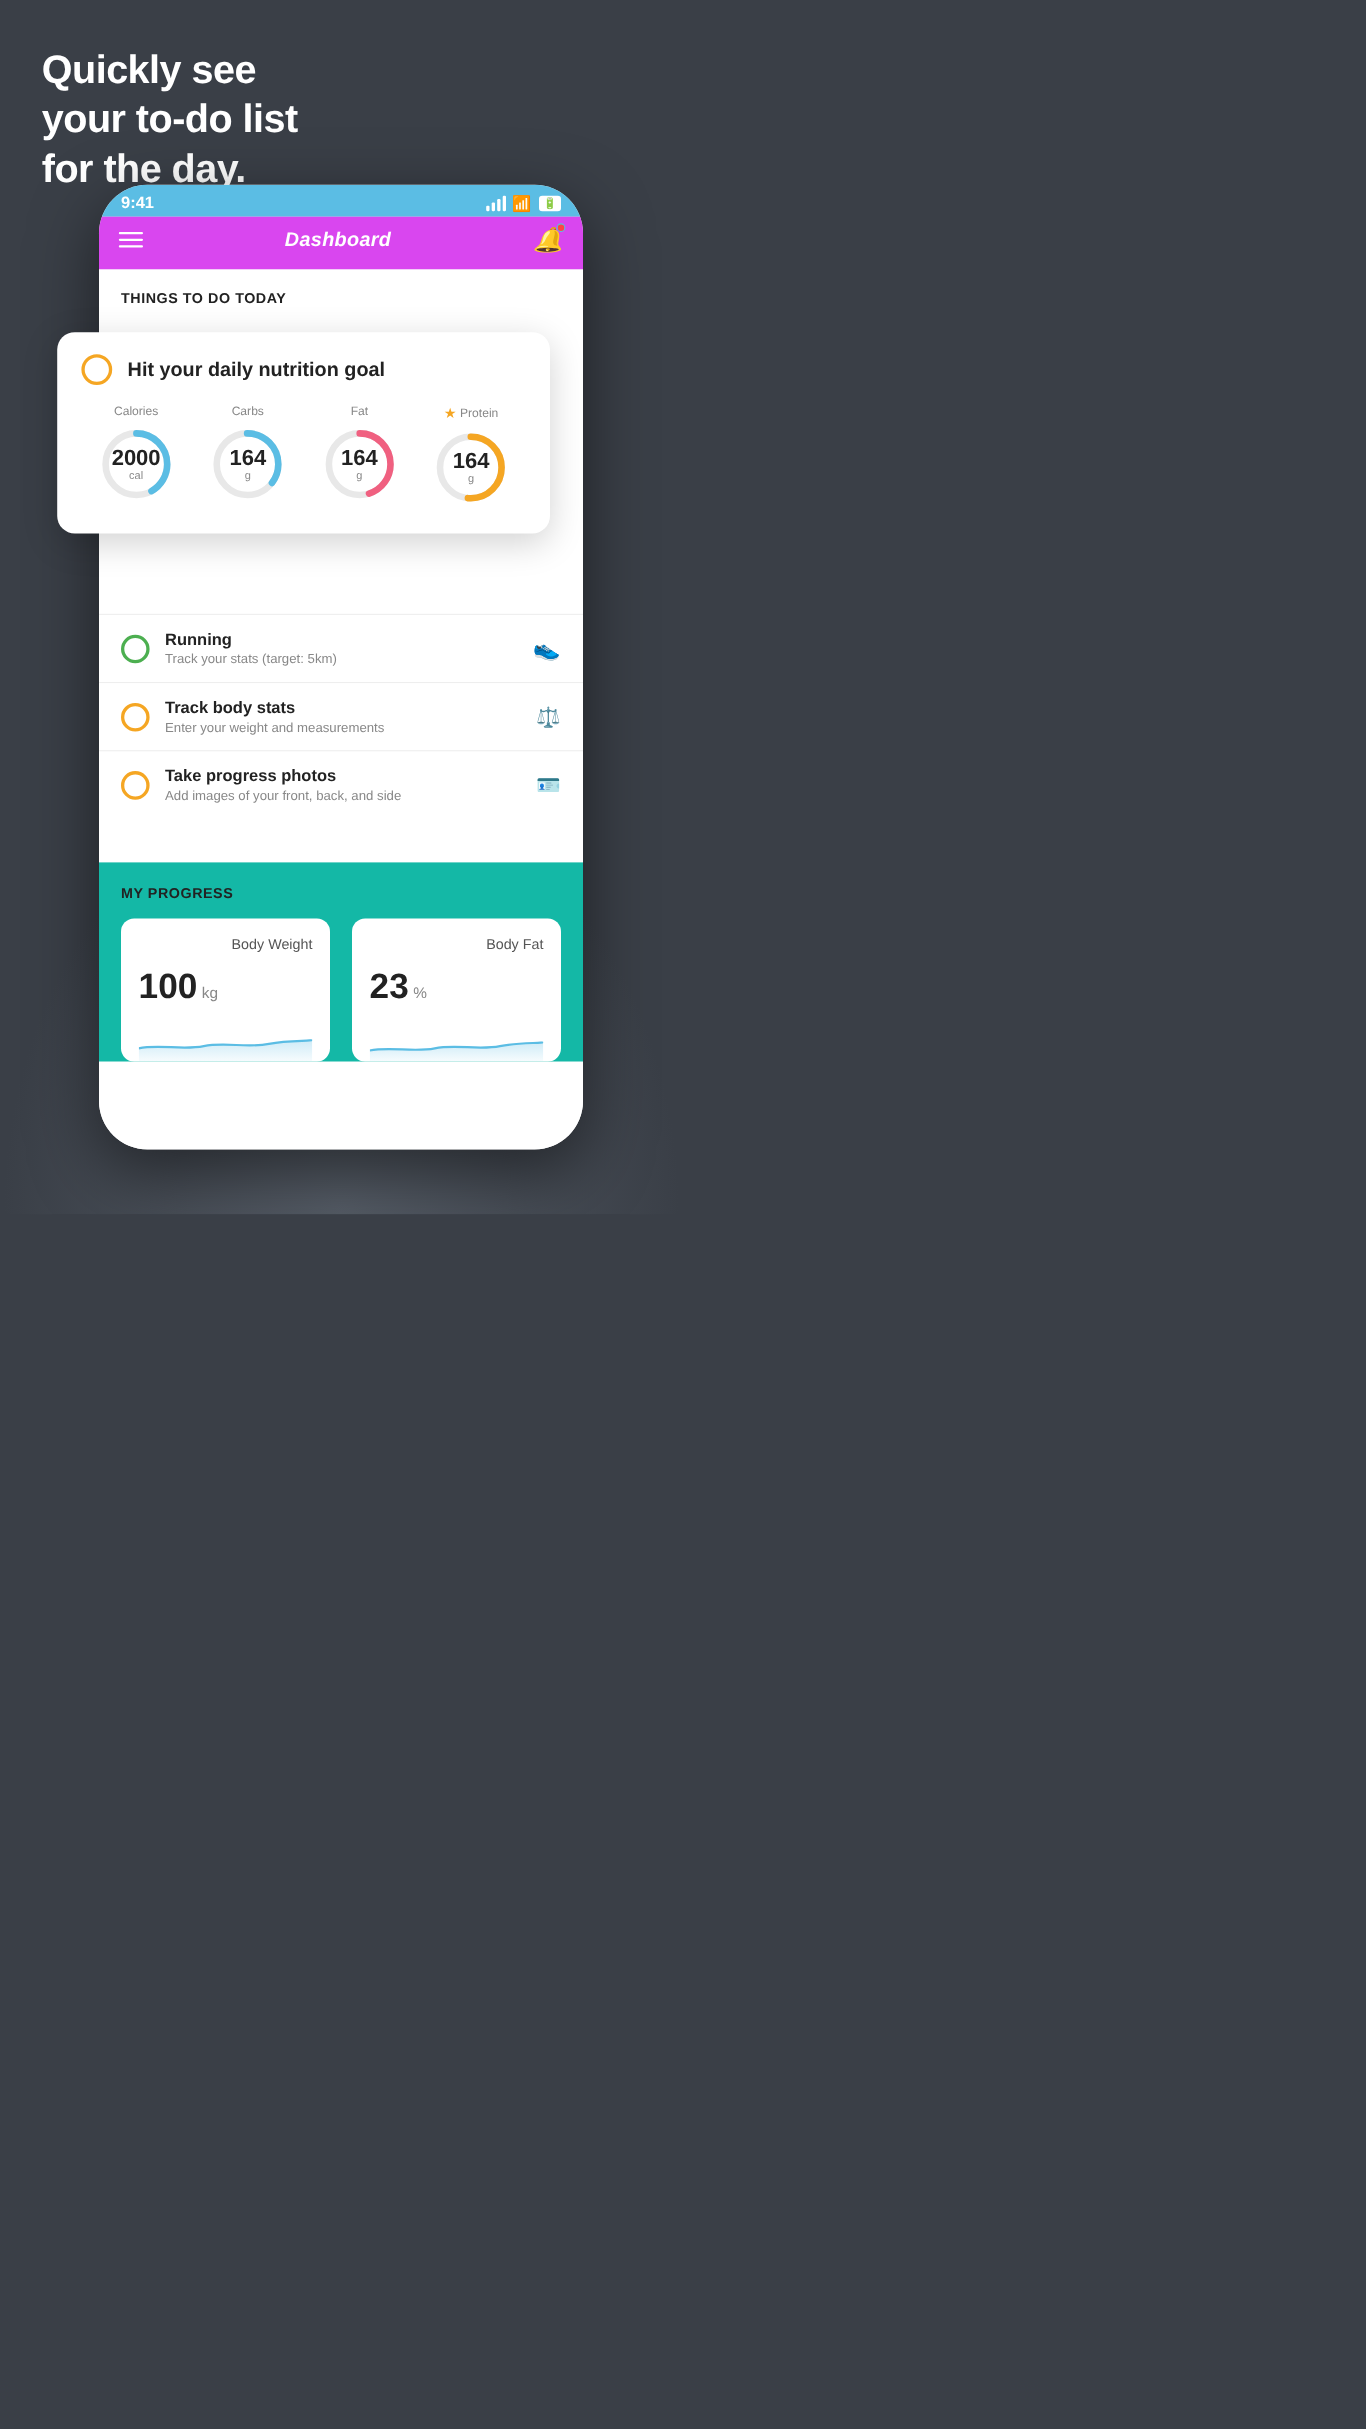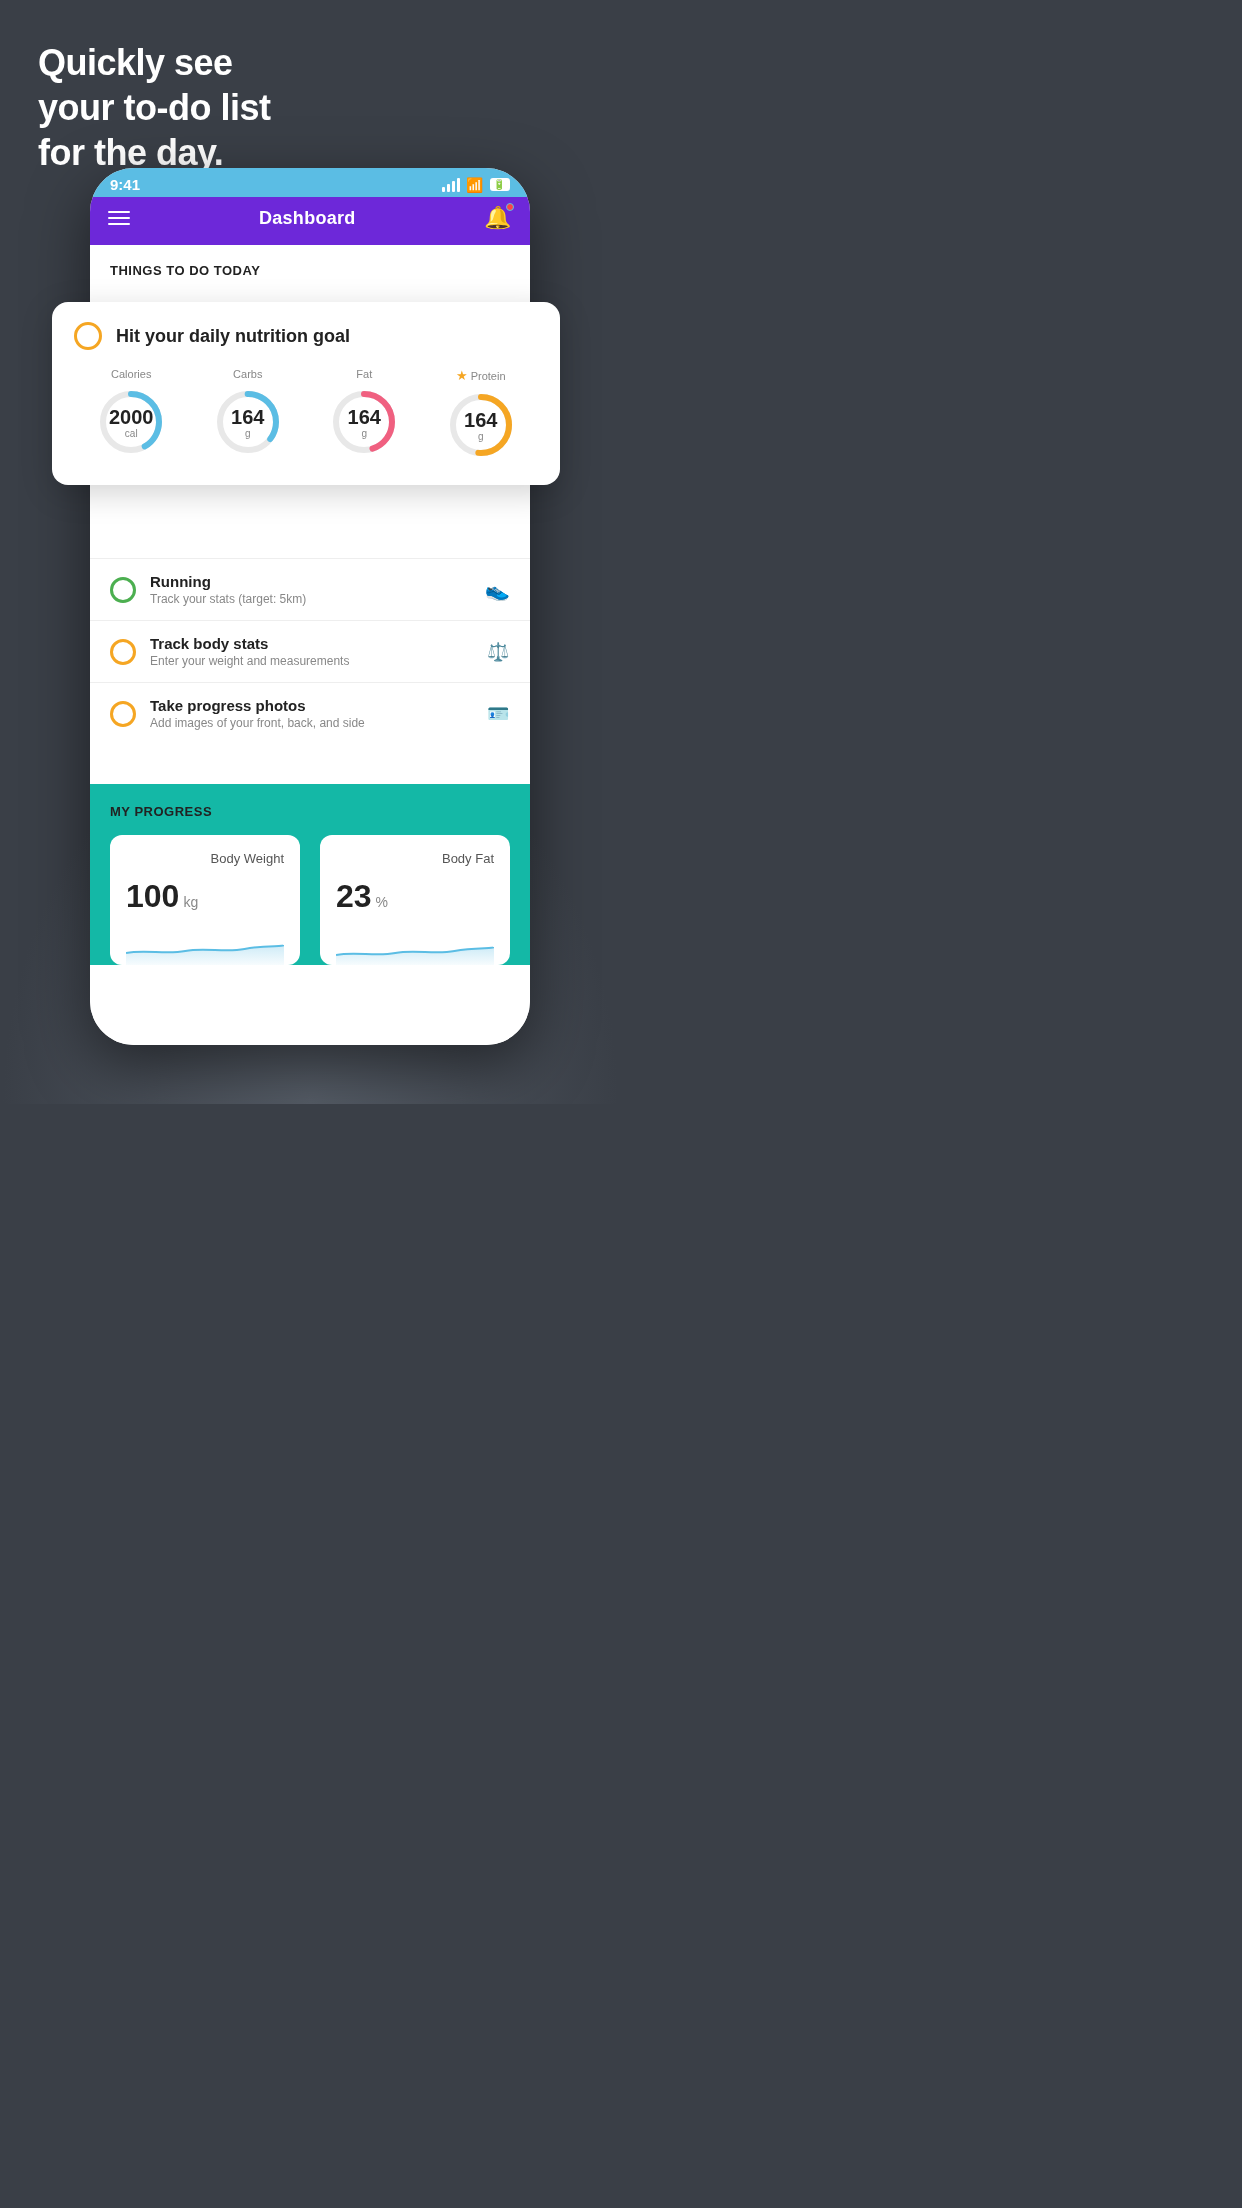--- a/index.html
+++ b/index.html
@@ -65,25 +65,26 @@
     }
     .signal-bars { display: flex; align-items: flex-end; gap: 2px; }
     .signal-bars span {
       background: #fff;
       width: 3px;
       border-radius: 1px;
     }
 
     
     .nav-bar {
-      background: #6d28d9;
+      background: #d946ef;
       display: flex;
       justify-content: space-between;
       align-items: center;
       padding: 8px 18px 14px;
+      font-style: italic;
     }
     .nav-menu {
       display: flex;
       flex-direction: column;
       gap: 4px;
     }
     .nav-menu span {
       display: block;
       width: 22px;
       height: 2px;
@@ -126,21 +127,21 @@
       font-weight: 800;
       color: #222;
       letter-spacing: 0.5px;
     }
 
     
     .floating-card {
       position: absolute;
       top: 302px;
       left: 52px;
-      width: 508px;
+      width: 448px;
       background: #fff;
       border-radius: 16px;
       padding: 20px 22px 24px;
       box-shadow: 0 8px 32px rgba(0,0,0,0.18);
       z-index: 10;
     }
     .card-title-row {
       display: flex;
       align-items: center;
       gap: 14px;

